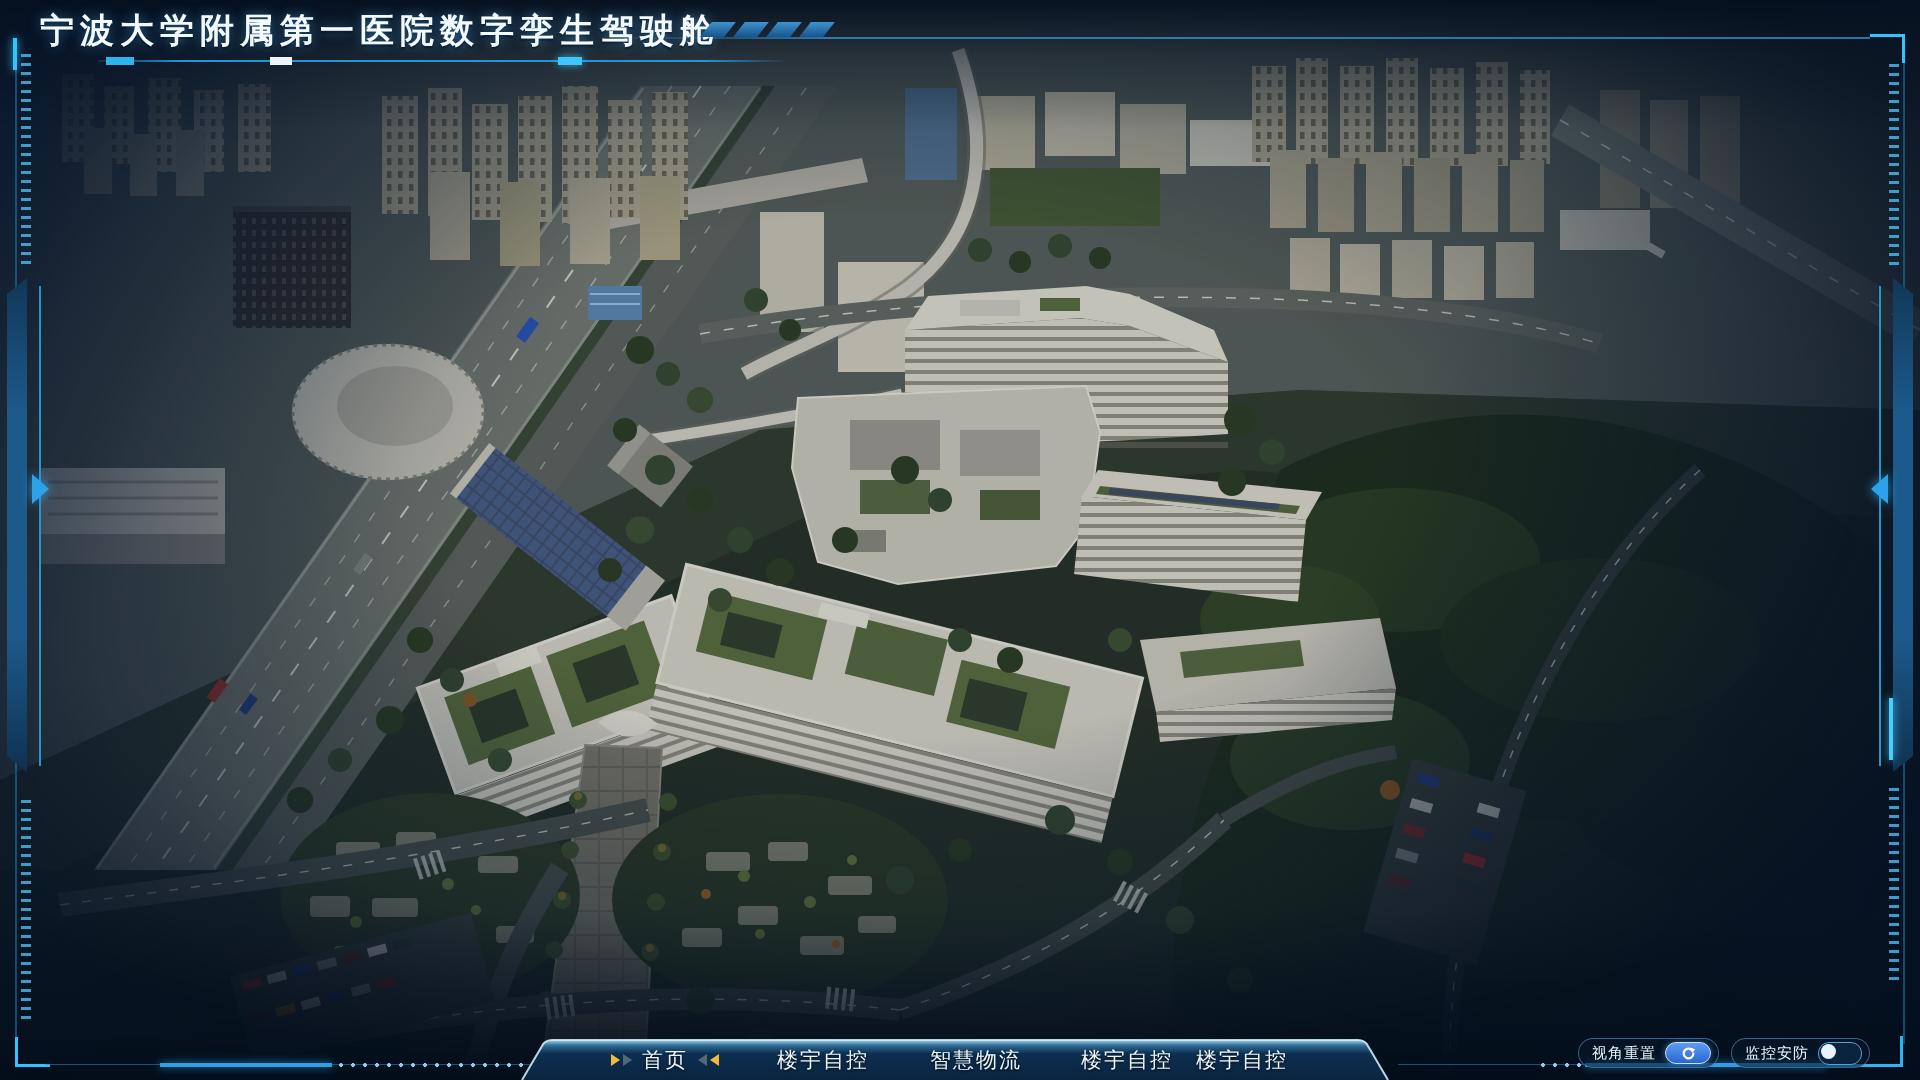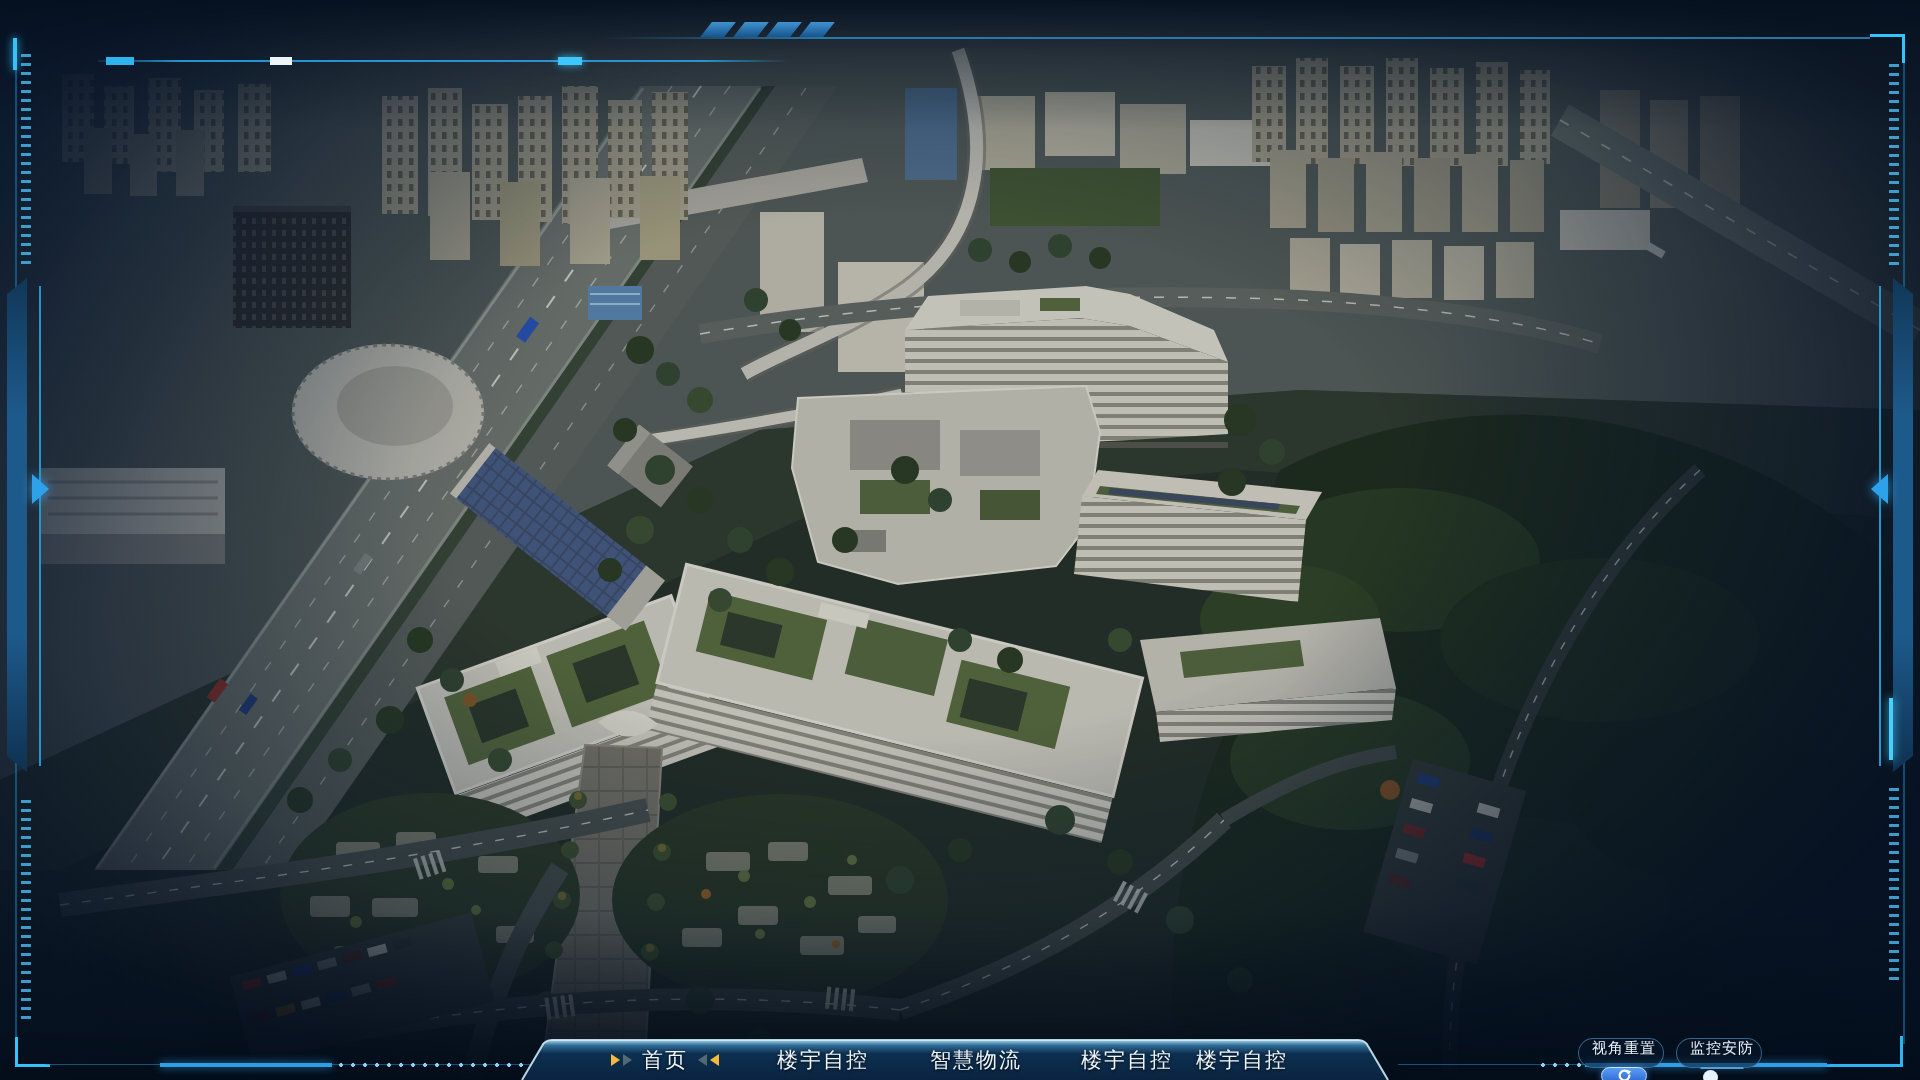--- a/index.html
+++ b/index.html
@@ -77,21 +77,21 @@
   .nav svg.bg{position:absolute;inset:0;width:100%;height:100%;}
   .tab{position:absolute;top:8px;transform:translateX(-50%);display:flex;align-items:center;gap:10px;
        color:#eef6fb;font-size:21px;font-weight:400;letter-spacing:2px;cursor:pointer;
        text-shadow:0 1px 3px rgba(0,0,0,.8);white-space:nowrap;}
   .tab .grp{display:flex;gap:3px;align-items:center;}
   .tri{width:0;height:0;border-top:6px solid transparent;border-bottom:6px solid transparent;}
 
   
   .ctrls{position:absolute;top:1038px;left:1578px;z-index:7;display:flex;gap:12px;align-items:center;}
   .ctrl-pill{display:flex;align-items:center;gap:9px;height:28px;padding:0 7px 0 13px;border-radius:15px;
-    border:1px solid rgba(95,165,220,.55);background:rgba(8,24,44,.6);color:#e9f3fb;font-size:15px;letter-spacing:1px;flex-direction:column;}
+    border:1px solid rgba(95,165,220,.55);background:rgba(8,24,44,.6);color:#e9f3fb;font-size:15px;letter-spacing:1px;}
   .reset-btn{width:46px;height:22px;border-radius:11px;border:1px solid #c6e4fa;cursor:pointer;
     background:linear-gradient(180deg,#5c9df2,#2a66d2);display:flex;align-items:center;justify-content:center;padding:0;
     box-shadow:0 0 6px rgba(80,150,240,.6);}
   .toggle{position:relative;width:42px;height:21px;border-radius:11px;border:1.5px solid #579fd7;
     background:#0a2440;cursor:pointer;}
   .knob{position:absolute;left:2px;top:1.5px;width:15px;height:15px;border-radius:50%;background:#e7f2fb;}
 </style>
 </head>
 <body>
 
@@ -474,20 +474,21 @@
         <circle cx="980" cy="250" r="12" fill="#35452a"></circle>
           <circle cx="1020" cy="262" r="11" fill="#2c3a1d"></circle>
         <circle cx="1060" cy="246" r="12" fill="#35452a"></circle>
           <circle cx="1100" cy="258" r="11" fill="#2c3a1d"></circle>
       </g>
     </svg>
     <div class="vig"></div>
     <div class="tint"></div>
   </div>
 
+  <div class="title">宁波大学附属第一医院数字孪生驾驶舱</div>
   <div class="t-underline">
     <i class="sq sq1"></i>
     <i class="sq sq2"></i>
     <i class="sq sq3"></i>
   </div>
   <div class="slashes">
       <i></i>
       <i></i>
       <i></i>
       <i></i>

